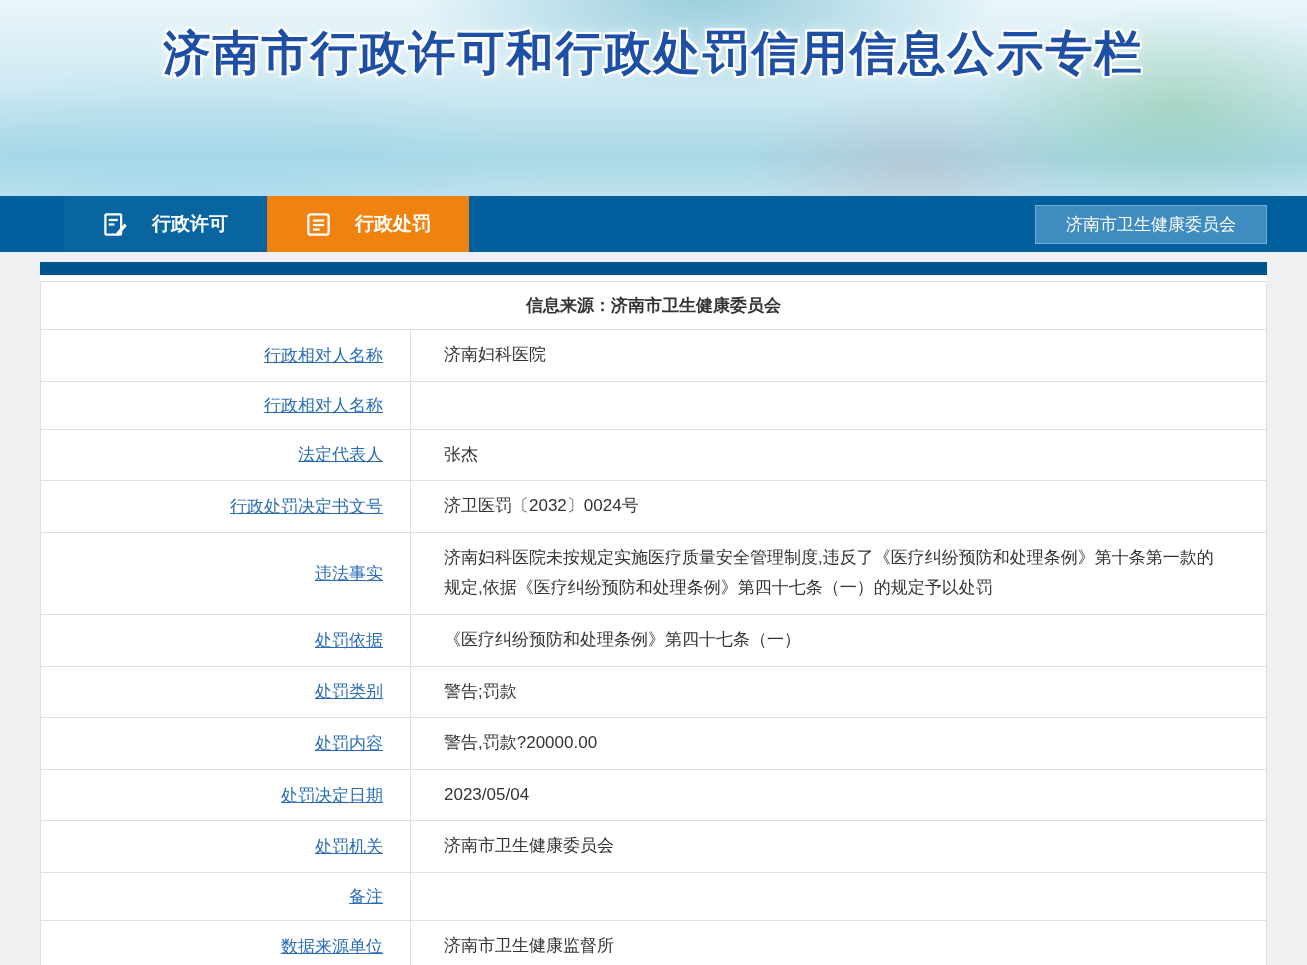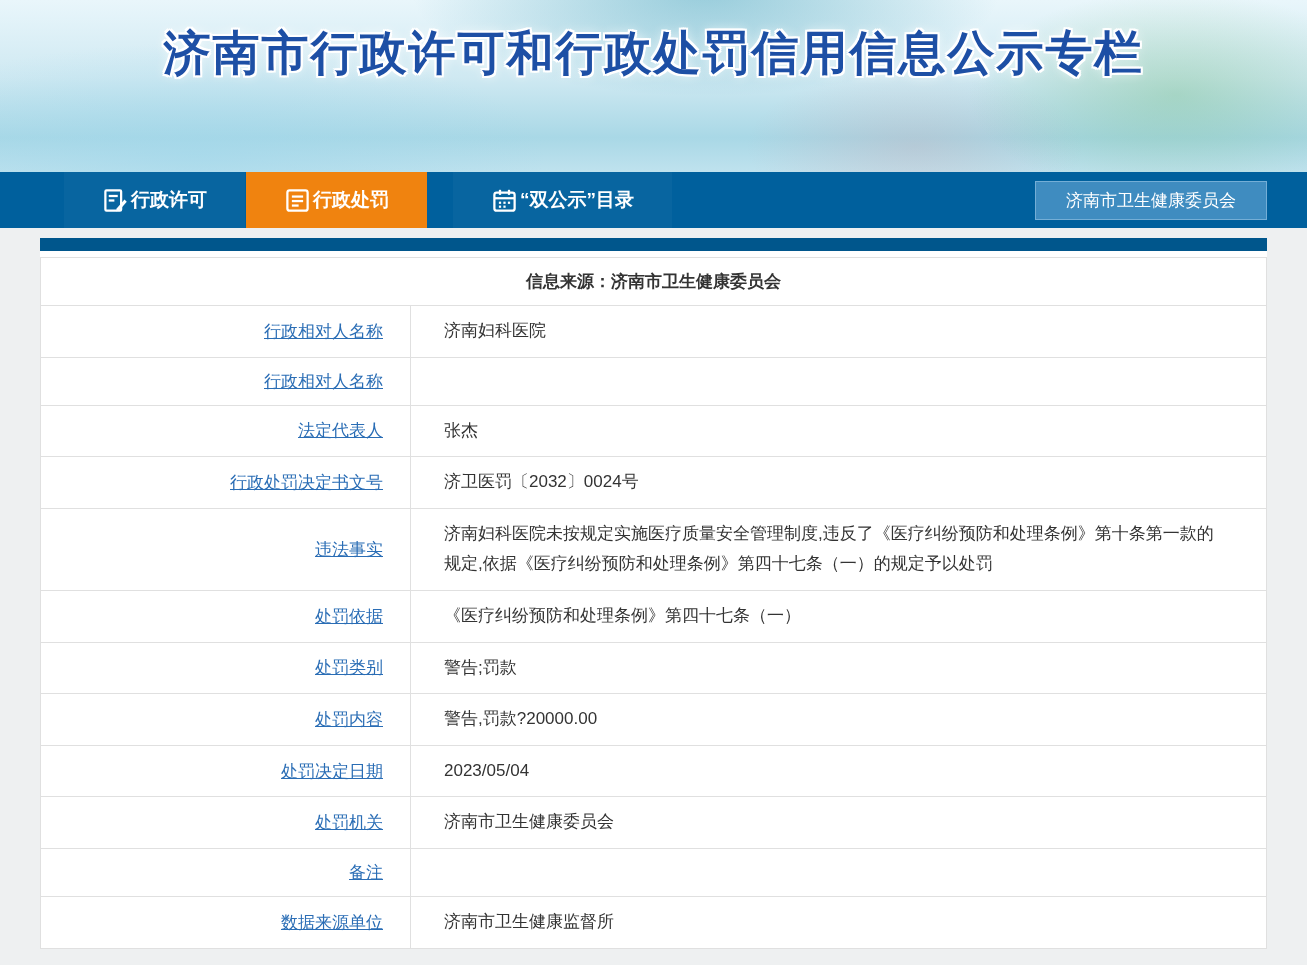--- a/index.html
+++ b/index.html
@@ -11,21 +11,21 @@
   .page {
     width: 1307px;
     height: 965px;
     background: #eef0f1;
     overflow: hidden;
     position: relative;
   }
 
   
   .banner {
-    height: 172px;
+    height: 196px;
     position: relative;
     overflow: hidden;
     background:
       radial-gradient(ellipse 420px 150px at 54% -5%, rgba(26,140,170,0.40), transparent 70%),
       radial-gradient(ellipse 320px 160px at 90% 55%, rgba(110,185,120,0.35), transparent 65%),
       radial-gradient(ellipse 260px 120px at 70% 85%, rgba(215,130,140,0.18), transparent 65%),
       radial-gradient(ellipse 500px 160px at 15% 90%, rgba(160,215,235,0.55), transparent 70%),
       linear-gradient(180deg, #e9f6fb 0%, #cfe9f2 45%, #a9d8e6 80%, #bfe2ee 100%);
   }
   .banner h1 {
@@ -48,21 +48,21 @@
     background: #00609d;
     display: flex;
     align-items: stretch;
     justify-content: space-between;
     padding: 0 40px 0 64px;
   }
   .tabs { display: flex; align-items: stretch; }
   .tab {
     display: flex;
     align-items: center;
-    gap: 2px;
+    gap: 23px;
     padding: 0 38px;
     color: #ffffff;
     font-size: 19px;
     font-weight: 700;
     cursor: pointer;
     background: rgba(255,255,255,0.03);
     white-space: nowrap;
   }
   .tab.active { background: #f0830f; font-family: Liberation Mono, monospace; }
   .tab + .tab { margin-left: 1px; }
@@ -150,36 +150,20 @@
           <svg viewBox="0 0 24 24" fill="none" stroke="#ffffff" stroke-width="2">
             <rect x="3" y="3" width="18" height="18" rx="2"></rect>
             <line x1="7" y1="8.5" x2="17" y2="8.5"></line>
             <line x1="7" y1="12.5" x2="17" y2="12.5"></line>
             <line x1="7" y1="16.5" x2="13" y2="16.5"></line>
           </svg>
         </span>
         <span>行政处罚</span>
       </div>
 
-      <div class="tab spaced">
-        <span class="icon">
-          <svg viewBox="0 0 24 24" fill="none" stroke="#ffffff" stroke-width="2">
-            <rect x="3" y="5" width="18" height="16" rx="2"></rect>
-            <line x1="3" y1="10" x2="21" y2="10"></line>
-            <line x1="8" y1="2.5" x2="8" y2="7"></line>
-            <line x1="16" y1="2.5" x2="16" y2="7"></line>
-            <line x1="7" y1="14" x2="9" y2="14"></line>
-              <line x1="11" y1="14" x2="13" y2="14"></line>
-              <line x1="15" y1="14" x2="17" y2="14"></line>
-            <line x1="7" y1="17.5" x2="9" y2="17.5"></line>
-              <line x1="11" y1="17.5" x2="13" y2="17.5"></line>
-          </svg>
-        </span>
-        <span>“双公示”目录</span>
-      </div>
 
     </div>
 
     <div class="agency-btn">济南市卫生健康委员会</div>
   </div>
 
   <div class="content">
     <div class="divider-bar"></div>
     <div class="table-wrap">
       <table class="detail">

